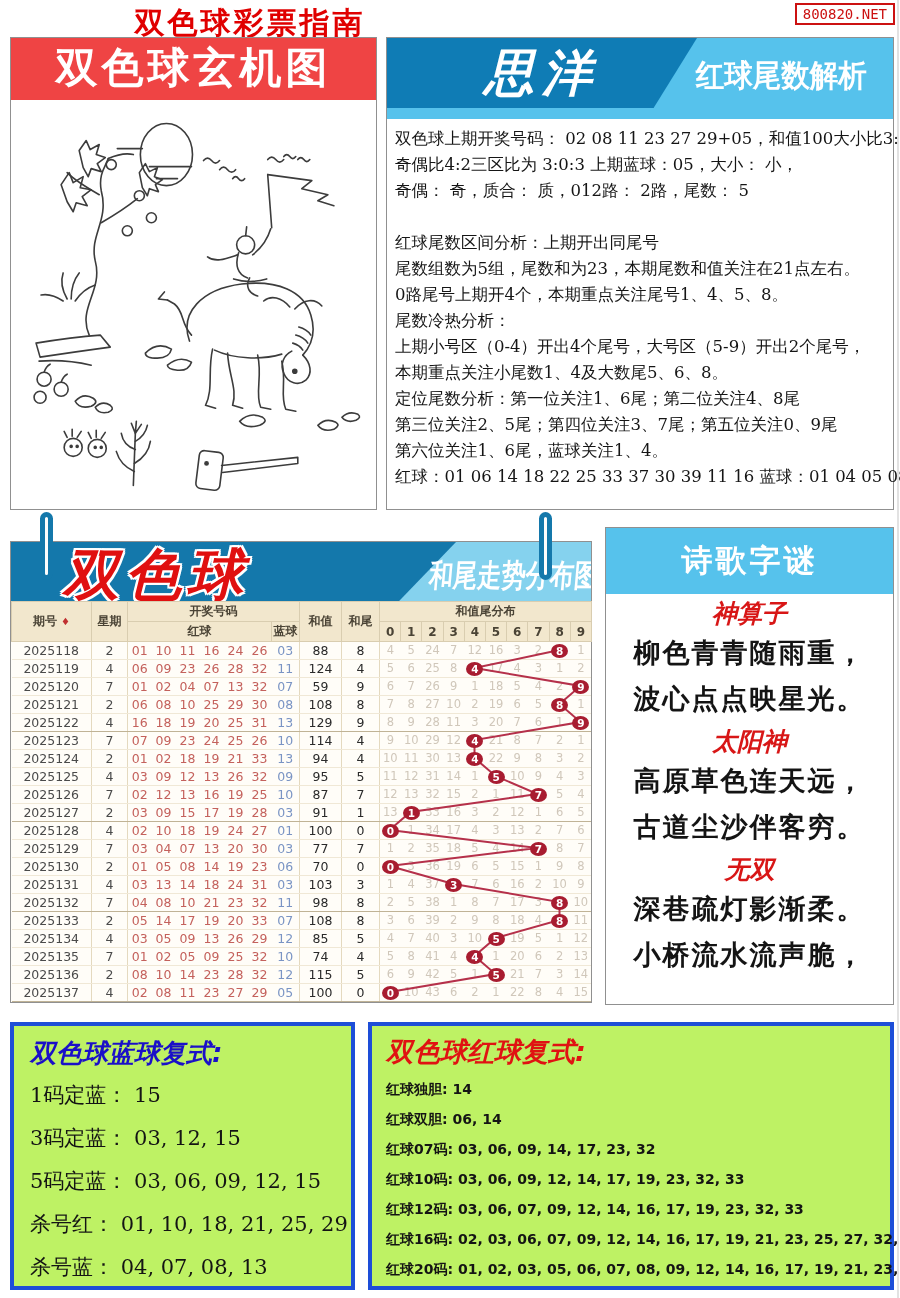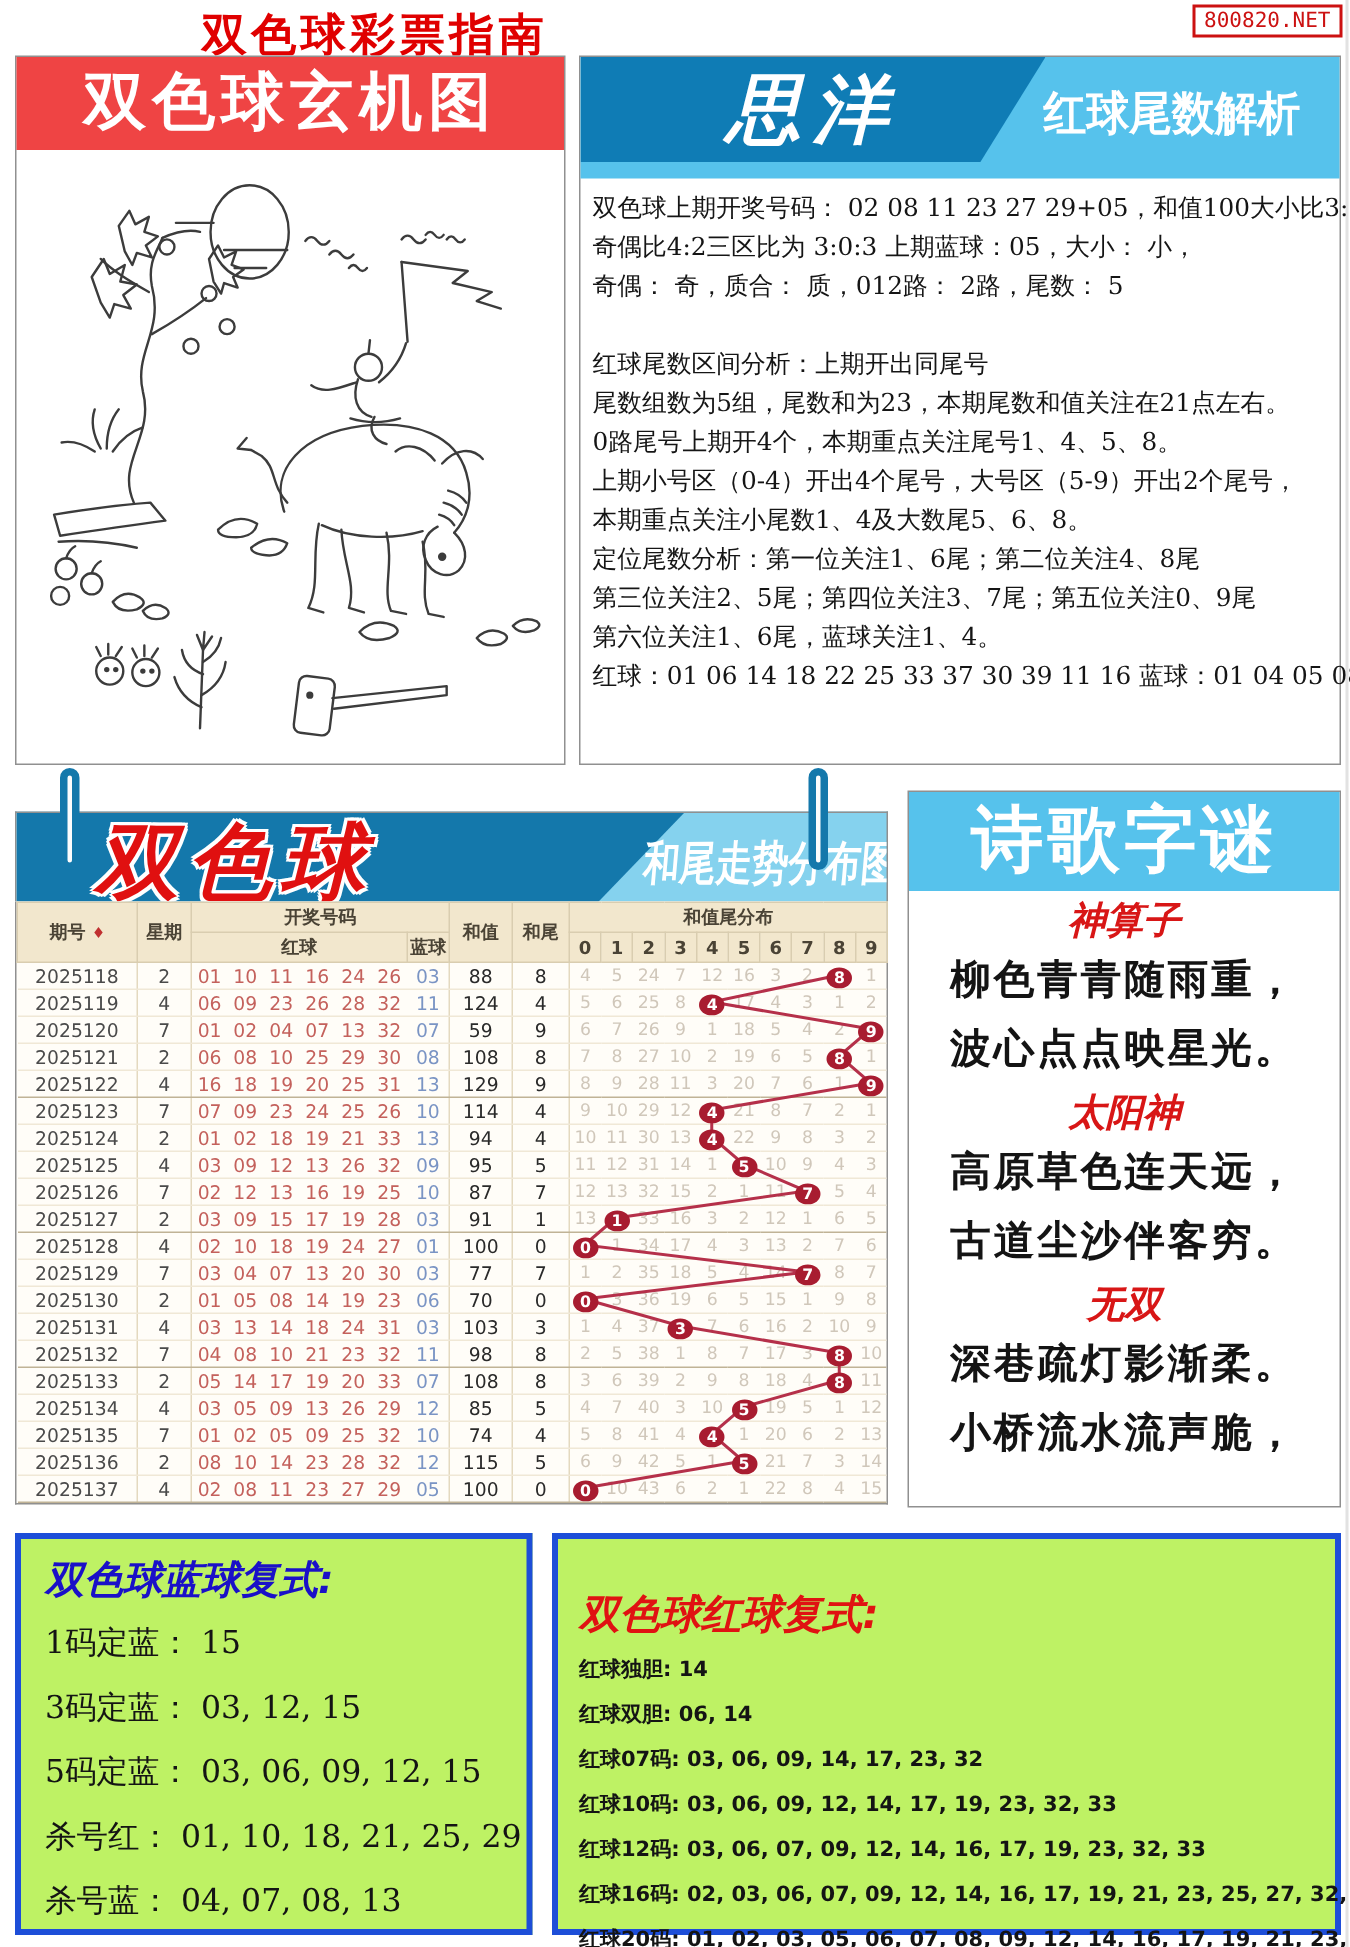--- a/index.html
+++ b/index.html
@@ -65,35 +65,35 @@
   .c-sum { color:#2a2a2a;margin-top:20px; } .c-tail { color:#2a2a2a; }
   .c-miss { color:#d0c7ba; font-size:11.5px; }
   .hit { position:relative; z-index:2; display:inline-block; width:17px; height:14px;
          background:#a81c30; color:#fff; border-radius:50%; font-size:10.5px; line-height:14px;
          font-weight:bold; }
   .poly-overlay { position:absolute; left:0; top:0; z-index:1; pointer-events:none; }
 
   .poem-panel { position:absolute; left:605px; top:527px; width:289px; height:478px;
                 border:1px solid #909090; background:#fff; }
   .poem-header { height:66px; background:#56c2ec; color:#fff; text-align:center;
-                 font-size:48px; font-weight:bold; letter-spacing:3px; line-height:64px; }
+                 font-size:31px; font-weight:bold; letter-spacing:3px; line-height:64px; }
   .poem-body { text-align:center; }
   .poem-name { color:#d81616; font-size:25px; font-weight:bold; font-style:italic;
                height:32px; line-height:32px; margin-top:4px; }
   .poem-line { color:#141414; font-size:27px; font-weight:bold; line-height:46px;
                font-family:Liberation Serif, serif; letter-spacing:2px; }
 
   
   .combo { position:absolute; top:1022px; background:#bef264; border:4px solid #1d4ed8; }
   .blue-panel { left:10px; width:345px; height:268px; padding:10px 16px; }
   .blue-title { color:#1a10c8; font-size:26px; font-weight:bold; font-style:italic; height:38px; }
   .blue-line { font-family:"DejaVu Serif", serif; font-size:21px; color:#141414; line-height:43px;
                white-space:nowrap; }
   .red-panel { left:368px; width:526px; height:268px; padding:8px 14px; }
-  .red-title { color:#e01212; font-size:27px; font-weight:bold; font-style:italic; height:40px;margin-top:24px; }
+  .red-title { color:#e01212; font-size:27px; font-weight:bold; font-style:italic; height:40px; }
   .red-line { font-size:14px; font-weight:bold; color:#141414; line-height:30px; white-space:nowrap; }
 </style>
 </head>
 <body>
 
 <div class="page">
   <div class="edge-line"></div>
 
   <div class="page-title">双色球彩票指南</div>
   <div class="site-badge">800820.NET</div>
@@ -226,20 +226,21 @@
       <div class="analysis-title">红球尾数解析</div>
     </div>
     <div class="analysis-body" id="analysis-body">
         <div class="a-line">双色球上期开奖号码： 02 08 11 23 27 29+05，和值100大小比3::3</div>
         <div class="a-line">奇偶比4:2三区比为 3:0:3 上期蓝球：05，大小： 小，</div>
         <div class="a-line">奇偶： 奇，质合： 质，012路： 2路，尾数： 5</div>
         <div class="a-line blank"></div>
         <div class="a-line">红球尾数区间分析：上期开出同尾号</div>
         <div class="a-line">尾数组数为5组，尾数和为23，本期尾数和值关注在21点左右。</div>
         <div class="a-line">0路尾号上期开4个，本期重点关注尾号1、4、5、8。</div>
+        <div class="a-line">尾数冷热分析：</div>
         <div class="a-line">上期小号区（0-4）开出4个尾号，大号区（5-9）开出2个尾号，</div>
         <div class="a-line">本期重点关注小尾数1、4及大数尾5、6、8。</div>
         <div class="a-line">定位尾数分析：第一位关注1、6尾；第二位关注4、8尾</div>
         <div class="a-line">第三位关注2、5尾；第四位关注3、7尾；第五位关注0、9尾</div>
         <div class="a-line">第六位关注1、6尾，蓝球关注1、4。</div>
         <div class="a-line">红球：01 06 14 18 22 25 33 37 30 39 11 16 蓝球：01 04 05 08</div>
       </div>
   </section>
 
   <section class="trend-panel">

